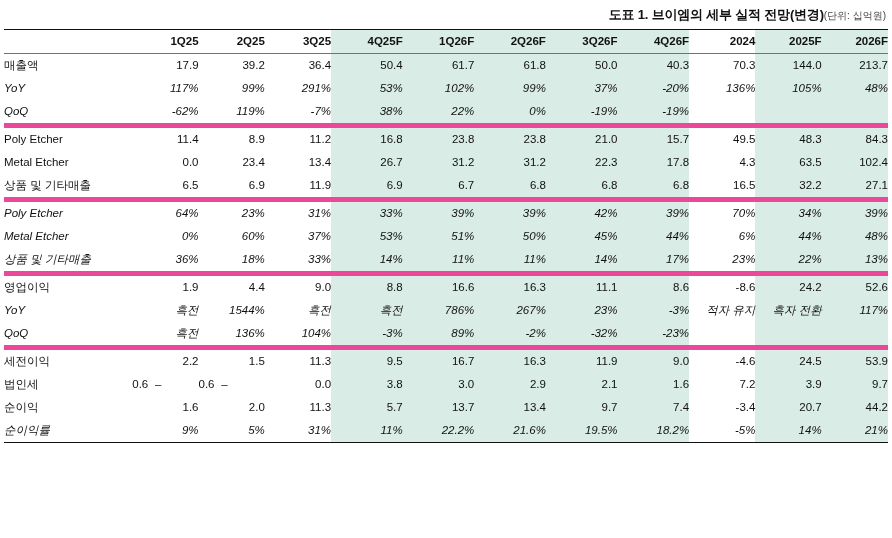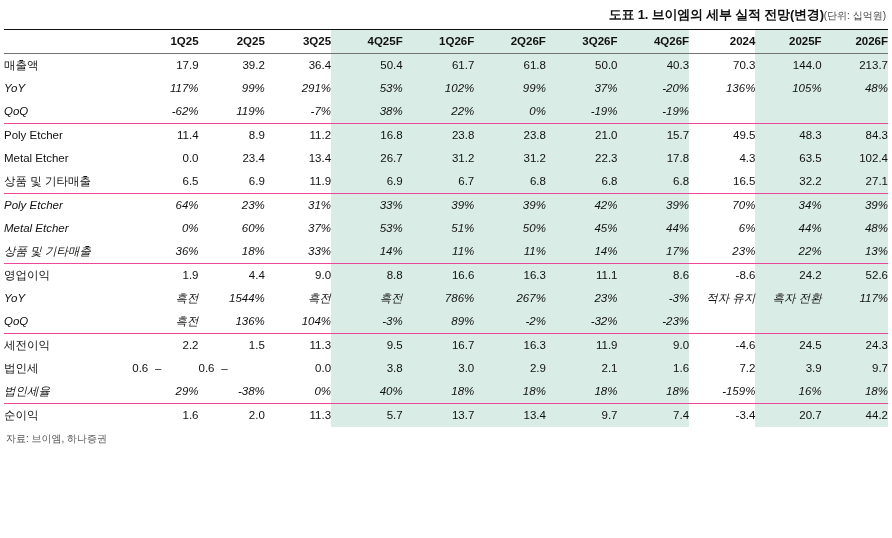--- a/index.html
+++ b/index.html
@@ -73,21 +73,21 @@
   .num {
     text-align: right;
     padding-right: 7px;
     white-space: nowrap;
   }
   .ital { font-style: italic; }
   .bold { font-weight: normal; }
   .indent1 { padding-left: 14px; }
   .indent2 { padding-left: 26px; margin-left: 44px; }
   .hl { background: #d9ece5; }
-  .rowline td { border-bottom: 1px solid #ec4899; }
+  .rowline td { border-bottom: 5px solid #ec4899; }
   .thick-bottom td { border-bottom: 1.2px solid #111; }
   .footer {
     font-size: 10px;
     color: #555;
     padding: 5px 2px 0 2px;
   }
   .dash { display: inline-block; width: 10px; text-align: center; }
   .num .dashwrap {
     display: inline-flex;
     width: 100%;
@@ -310,21 +310,21 @@
           <td class="num">2.2</td>
           <td class="num">1.5</td>
           <td class="num">11.3</td>
           <td class="num hl">9.5</td>
           <td class="num hl">16.7</td>
           <td class="num hl">16.3</td>
           <td class="num hl">11.9</td>
           <td class="num hl">9.0</td>
           <td class="num">-4.6</td>
           <td class="num hl">24.5</td>
-          <td class="num hl">24.3</td>
+          <td class="num hl">53.9</td>
         </tr>
         <tr>
           <td class="lbl">법인세</td>
           <td class="num"><span class="dashwrap">
               <span>0.6</span>
               <span class="dash">–</span>
             </span></td>
           <td class="num"><span class="dashwrap">
               <span>0.6</span>
               <span class="dash">–</span>
@@ -332,45 +332,44 @@
           <td class="num">0.0</td>
           <td class="num hl">3.8</td>
           <td class="num hl">3.0</td>
           <td class="num hl">2.9</td>
           <td class="num hl">2.1</td>
           <td class="num hl">1.6</td>
           <td class="num">7.2</td>
           <td class="num hl">3.9</td>
           <td class="num hl">9.7</td>
         </tr>
-        <tr class=" rowline">
-          <td class="lbl ital">법인세율</td>
-          <td class="num ital">29%</td>
-          <td class="num ital">-38%</td>
-          <td class="num ital">0%</td>
-          <td class="num hl ital">40%</td>
-          <td class="num hl ital">18%</td>
-          <td class="num hl ital">18%</td>
-          <td class="num hl ital">18%</td>
-          <td class="num hl ital">18%</td>
-          <td class="num ital">-159%</td>
-          <td class="num hl ital">16%</td>
-          <td class="num hl ital">18%</td>
-        </tr>
         <tr>
           <td class="lbl">순이익</td>
           <td class="num">1.6</td>
           <td class="num">2.0</td>
           <td class="num">11.3</td>
           <td class="num hl">5.7</td>
           <td class="num hl">13.7</td>
           <td class="num hl">13.4</td>
           <td class="num hl">9.7</td>
           <td class="num hl">7.4</td>
           <td class="num">-3.4</td>
           <td class="num hl">20.7</td>
           <td class="num hl">44.2</td>
         </tr>
+        <tr class=" thick-bottom">
+          <td class="lbl bold ital">순이익률</td>
+          <td class="num ital bold">9%</td>
+          <td class="num ital bold">5%</td>
+          <td class="num ital bold">31%</td>
+          <td class="num hl ital bold">11%</td>
+          <td class="num hl ital bold">22.2%</td>
+          <td class="num hl ital bold">21.6%</td>
+          <td class="num hl ital bold">19.5%</td>
+          <td class="num hl ital bold">18.2%</td>
+          <td class="num ital bold">-5%</td>
+          <td class="num hl ital bold">14%</td>
+          <td class="num hl ital bold">21%</td>
+        </tr>
       </tbody>
   </table>
 
-  <div class="footer">자료: 브이엠, 하나증권</div>
 </div>
 
 </body></html>

